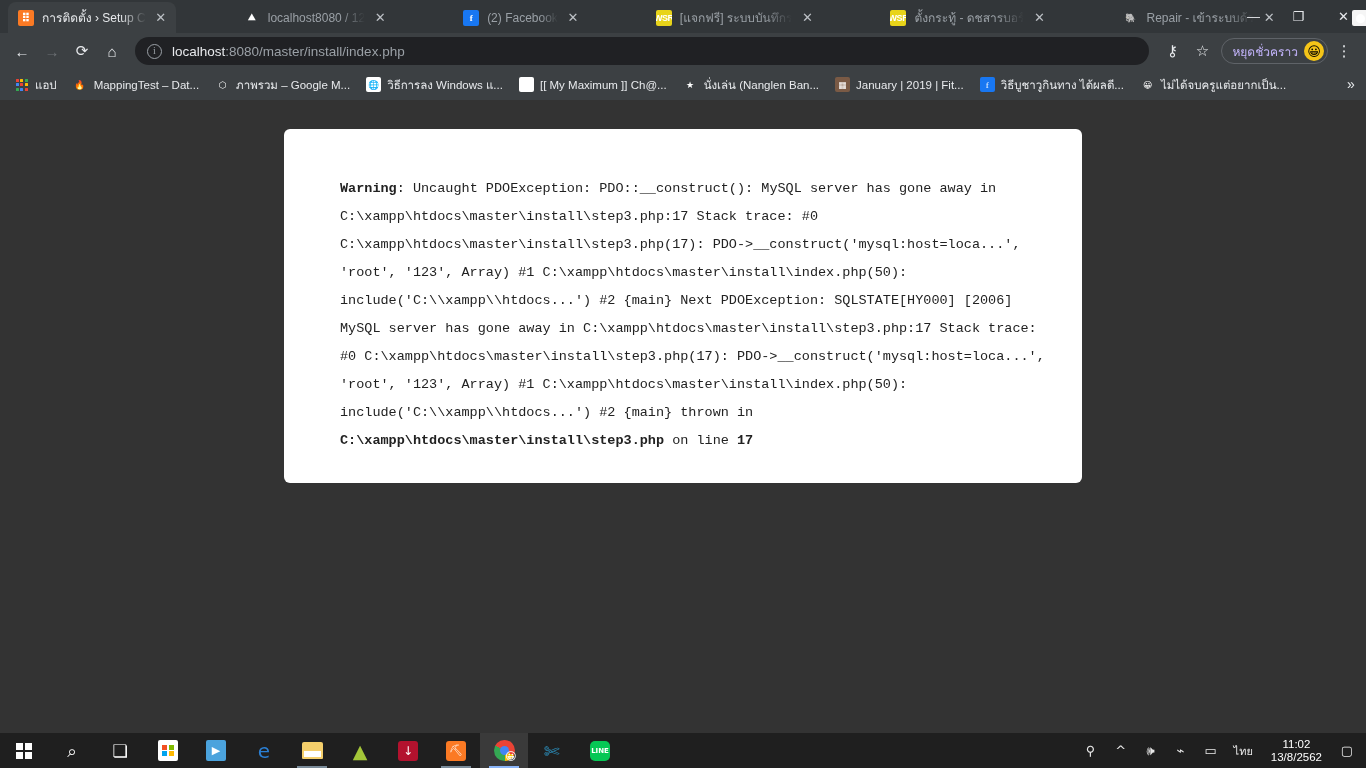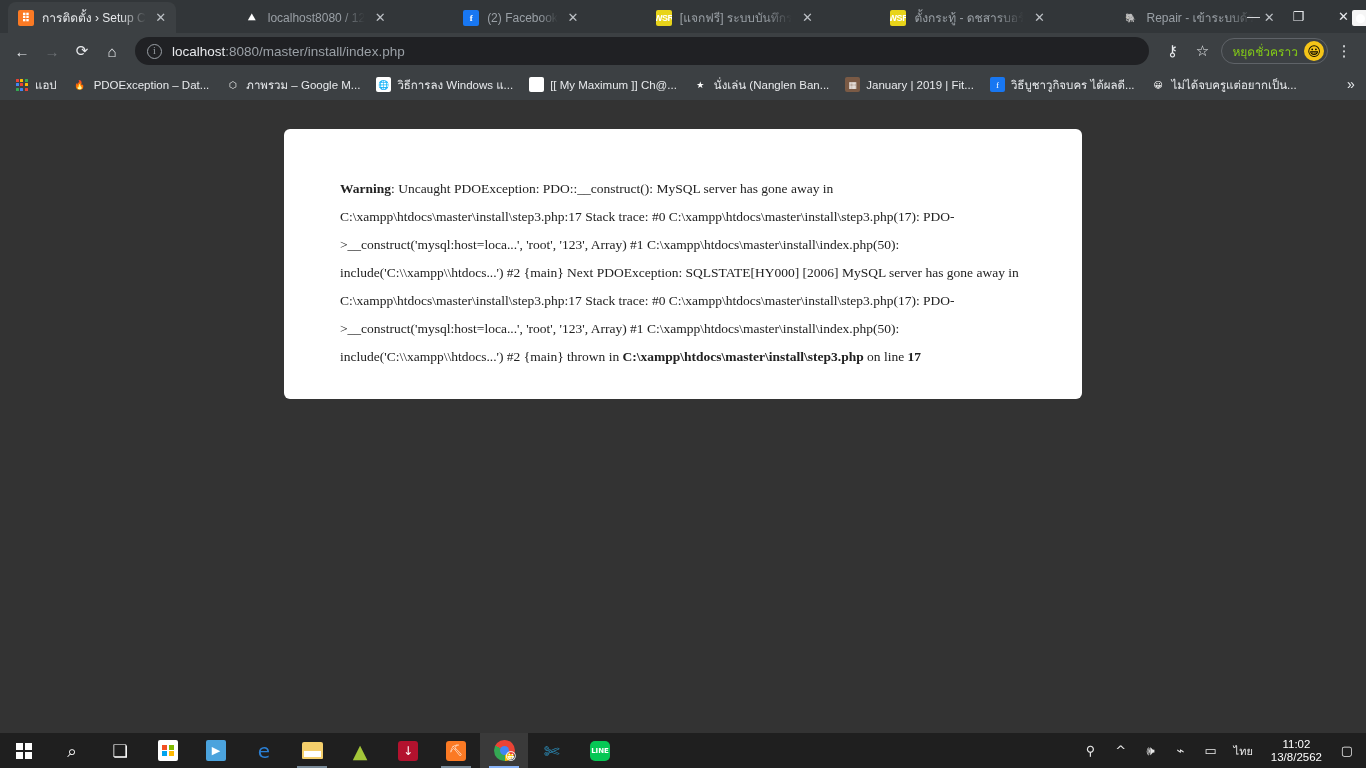--- a/index.html
+++ b/index.html
@@ -89,21 +89,21 @@
     font-size:10px; line-height:12px; text-align:center;
     margin-right:10px; flex:0 0 15px; font-family:"Liberation Serif",serif;
   }
   .url { font-size:13.5px; color:#9aa0a6; white-space:nowrap; overflow:hidden; }
   .url b { color:#e8eaed; font-weight:normal; }
   .profile-pill {
     height:26px; border:1px solid #5f6368; border-radius:13px;
     display:flex; align-items:center; padding:0 3px 0 10px; gap:6px;
     margin-left:3px; flex:0 0 auto;
   }
-  .profile-pill .plabel { font-size:12px; color:#84cc16; white-space:nowrap; }
+  .profile-pill .plabel { font-size:12px; color:#c4b5fd; white-space:nowrap; }
   .profile-pill .avatar {
     width:20px; height:20px; border-radius:50%; background:#f5c518;
     display:flex; align-items:center; justify-content:center; font-size:13px;
     font-family:"DejaVu Sans", sans-serif;
   }
 
   
   .bookmarks {
     height:31px; background:#3c4043; display:flex; align-items:center;
     padding:0 6px; gap:0; position:relative; overflow:hidden;
@@ -144,21 +144,21 @@
     position:absolute; left:284px; top:29px; width:798px;
     background:#ffffff; border-radius:6px;
     padding:46px 28px 28px 28px;
   }
   .card h1 {
     font-family:"DejaVu Sans", sans-serif;
     font-size:46px; font-weight:bold; color:#333;
     margin:0 0 54px 28px; letter-spacing:0px; line-height:1.15;
   }
   .errblock {
-    font-family:Liberation Serif, serif;
+    font-family:Liberation Mono, monospace;
     font-size:13.5px; color:#222; line-height:28px;
     padding:0 0 0 28px; word-break:break-word;
   }
   .errblock p { margin:0 0 26px 0; }
   .errblock p:last-child { margin-bottom:0; }
   .errblock b { font-weight:bold; }
 
   
   .taskbar {
     position:absolute; left:0; bottom:0; width:1366px; height:35px;
@@ -316,21 +316,21 @@
           <i style="background:#34a853"></i>
             <i style="background:#4285f4"></i>
             <i style="background:#ea4335"></i>
         </span>
       </span>
       <span>แอป</span>
     </div>
 
     <div class="bm">
       <span class="bfav bf-fire">🔥</span>
-      <span>PDOException – Dat...</span>
+      <span>MappingTest – Dat...</span>
     </div>
 
     <div class="bm">
       <span class="bfav bf-gmap">⬡</span>
       <span>ภาพรวม – Google M...</span>
     </div>
 
     <div class="bm">
       <span class="bfav bf-win">🌐</span>
       <span>วิธีการลง Windows แ...</span>
@@ -346,21 +346,21 @@
       <span>นั่งเล่น (Nanglen Ban...</span>
     </div>
 
     <div class="bm">
       <span class="bfav bf-photo">▦</span>
       <span>January | 2019 | Fit...</span>
     </div>
 
     <div class="bm">
       <span class="bfav bf-fb">f</span>
-      <span>วิธีบูชาวูกิจบคร ได้ผลดี...</span>
+      <span>วิธีบูชาวูกินทาง ได้ผลดี...</span>
     </div>
 
     <div class="bm">
       <span class="bfav bf-emoji">😀</span>
       <span>ไม่ได้จบครูแต่อยากเป็น...</span>
     </div>
 
     <div class="bm-overflow">»</div>
   </div>
 </div>

